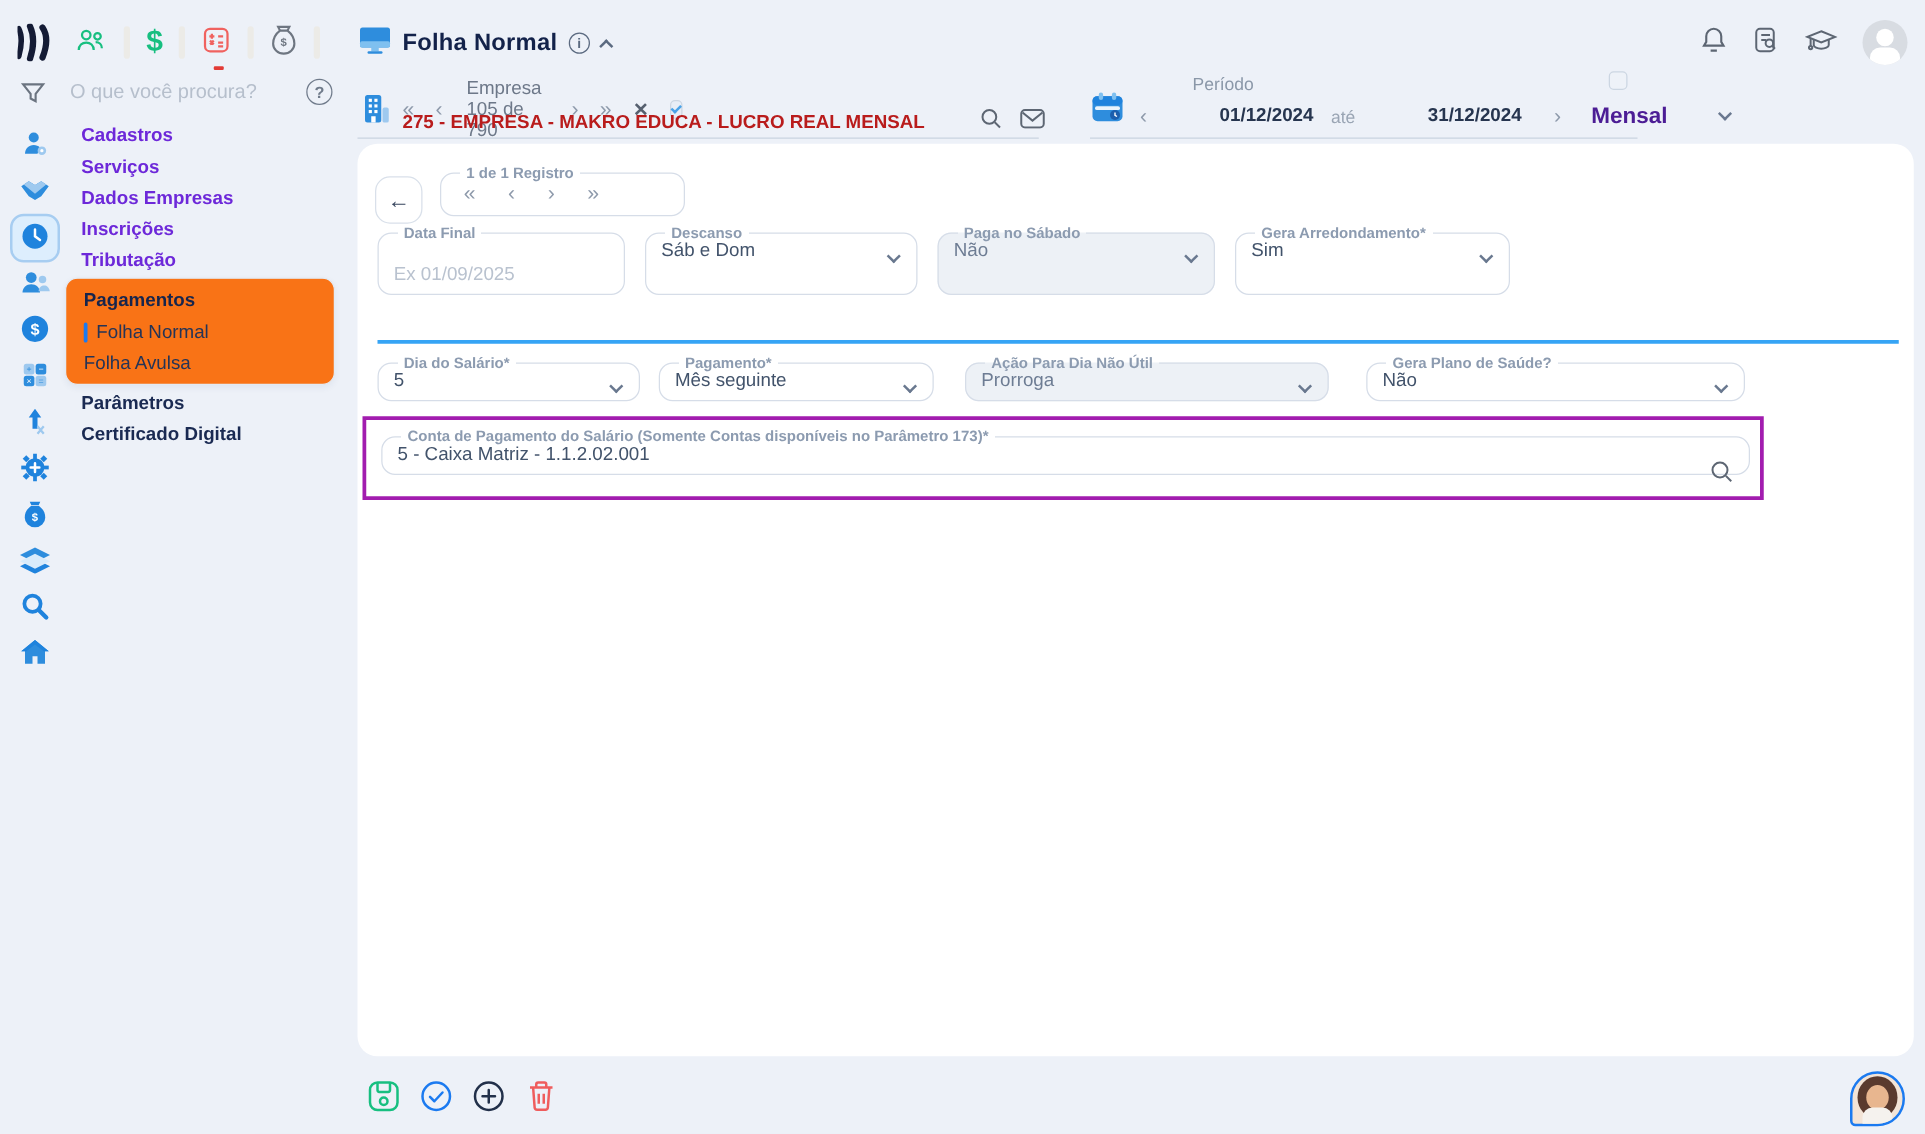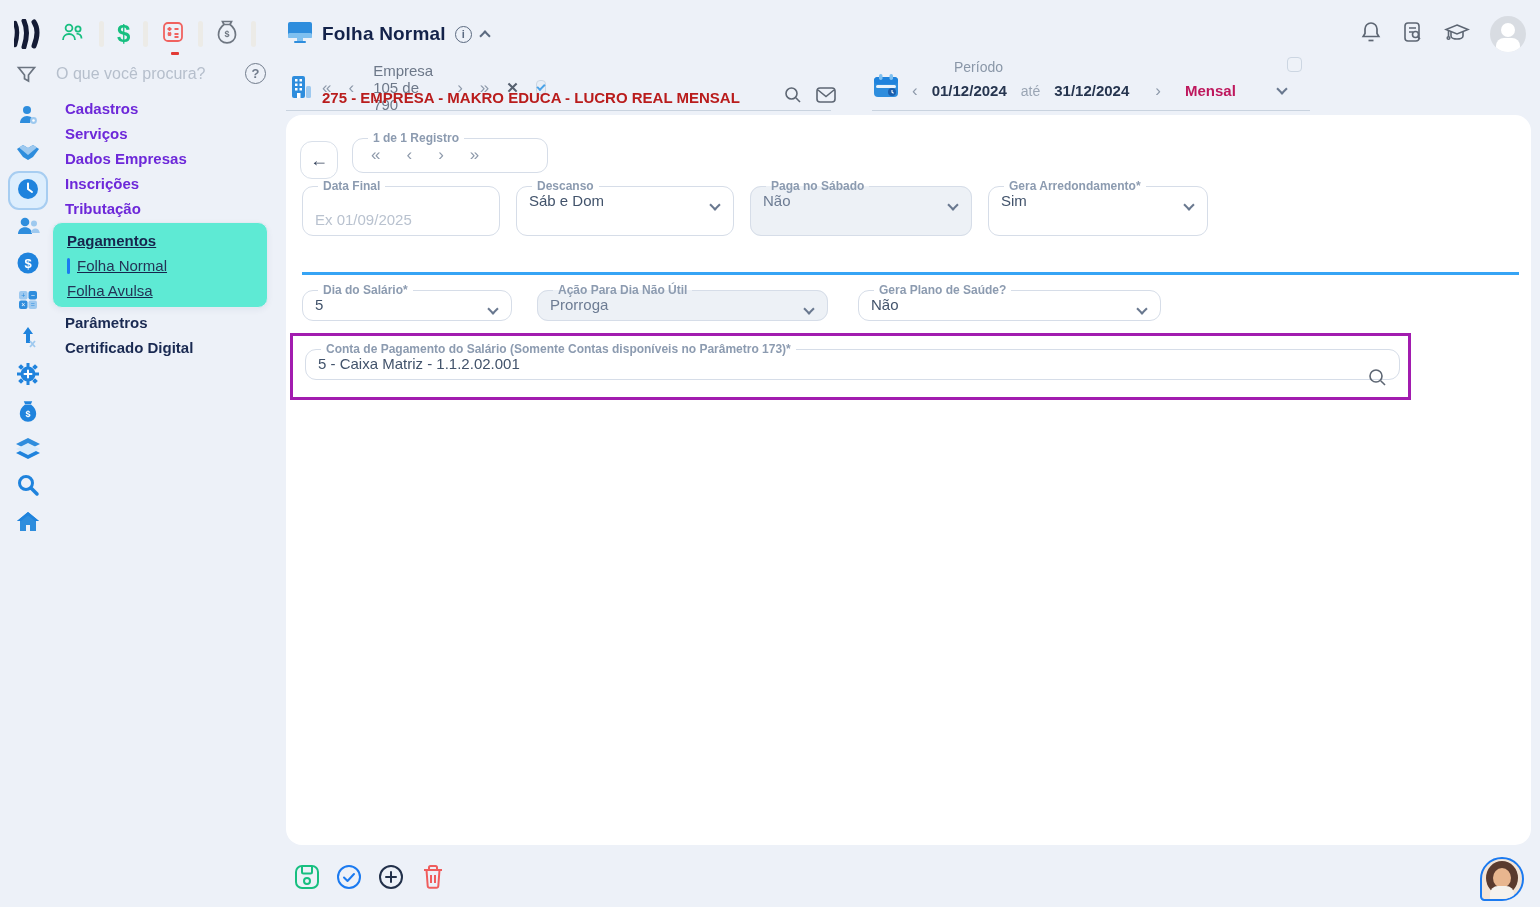--- a/index.html
+++ b/index.html
@@ -29,43 +29,43 @@
   .side-search .ph{position:absolute;left:56px;top:5px;font-size:16px;color:#b6bfcc;}
   .side-search .funnel{position:absolute;left:16px;top:4px;}
   .help-circ{position:absolute;right:14px;top:3px;width:21px;height:21px;border:1.6px solid #707b8b;border-radius:50%;display:flex;align-items:center;justify-content:center;font-size:13px;color:#707b8b;font-weight:700;}
   .rail{position:absolute;left:6px;top:96px;width:44px;}
   .rail .ri{height:37px;display:flex;align-items:center;justify-content:center;}
   .rail .ri.active{position:relative;}
   .rail .ri.active::before{content:"";position:absolute;left:2px;top:1px;width:36px;height:35px;border:2px solid #a7cdf1;background:#ddeefd;border-radius:11px;}
   .rail svg{position:relative;}
   .menu{position:absolute;left:65px;top:96px;width:210px;}
   .menu .mi{font-size:15px;font-weight:700;color:#6d28d9;height:25px;line-height:25px;cursor:default;}
-  .submenu{position:absolute;left:-13px;top:126px;width:216px;height:86px;background:#5eead4;border:1px solid #e4eaf2;border-radius:10px;box-shadow:0 2px 6px rgba(25,55,100,.06);padding:9px 0 0 14px;text-decoration:underline;}
+  .submenu{position:absolute;left:-13px;top:126px;width:216px;height:86px;background:#f97316;border:1px solid #e4eaf2;border-radius:10px;box-shadow:0 2px 6px rgba(25,55,100,.06);padding:9px 0 0 14px;}
   .submenu .title{font-size:15px;font-weight:800;color:#16254d;}
   .submenu .smi{font-size:15px;color:#243457;margin-top:8px;display:flex;align-items:center;}
   .submenu .smi .bar{width:3px;height:16px;background:#1b7af0;border-radius:2px;margin-right:7px;}
   .menu-bottom{position:absolute;left:65px;top:310px;}
   .menu-bottom .mi{font-size:15px;font-weight:700;color:#1a2a52;height:25px;line-height:25px;}
 
   
   .company-block{position:absolute;left:286px;top:58px;}
   .company-nav{position:absolute;left:36px;top:4px;display:flex;align-items:center;gap:17px;}
   .company-nav .lbl{font-size:15px;color:#6d7889;margin:0 2px;}
   .xclose{font-size:15px;color:#56606f;font-weight:700;}
   .cbx{width:15px;height:15px;border-radius:4px;border:1px solid #ccd6e2;background:#e8eef6;display:flex;align-items:center;justify-content:center;}
   .cbx .ck{width:8px;height:5px;border-left:2px solid #4aa3e8;border-bottom:2px solid #4aa3e8;transform:rotate(-45deg);margin-top:-2px;}
   .company-name{position:absolute;left:36px;top:28px;display:flex;align-items:center;gap:14px;width:500px;}
   .company-name .nm{font-size:15px;font-weight:700;color:#b91c1c;white-space:nowrap;}
   .underline{position:absolute;height:1px;background:#c9d3df;}
   .period-block{position:absolute;left:872px;top:58px;}
   .period-block .plabel{position:absolute;left:40px;top:1px;font-size:14px;color:#8a97a8;margin-left:42px;}
   .period-row{position:absolute;left:40px;top:24px;display:flex;align-items:center;gap:14px;}
-  .period-row .d{font-size:15px;font-weight:700;color:#26354f;}
+  .period-row .d{font-size:15px;font-weight:700;color:#26354f;margin-left:44px;}
   .period-row .ate{font-size:14px;color:#9aa5b4;}
-  .period-row .mode{font-size:15px;font-weight:800;color:#be185d;margin-left:10px;}
+  .period-row .mode{font-size:18px;font-weight:800;color:#4c1d95;margin-left:10px;}
   .cbx-empty{position:absolute;left:415px;top:-1px;width:15px;height:15px;border-radius:4px;border:1px solid #ccd6e2;background:#eef2f8;}
 
   
   .card{position:absolute;left:286px;top:115px;width:1245px;height:730px;background:#fff;border-radius:16px;}
   .back-btn{position:absolute;left:14px;top:26px;width:38px;height:38px;border:1.5px solid #d9e0ea;border-radius:12px;background:#fff;display:flex;align-items:center;justify-content:center;font-size:18px;color:#37455e;}
   fieldset.fs{border:1.5px solid #d6dde8;border-radius:11px;background:#fff;padding:0 12px 7px;position:relative;}
   fieldset.fs legend{font-size:12px;font-weight:700;color:#8c9bb0;padding:0 5px;margin-left:3px;white-space:nowrap;}
   fieldset.fs .value{font-size:15px;color:#42536b;margin-top:-1px;white-space:nowrap;overflow:hidden;}
   fieldset.fs .value.ph{color:#b9c2cf;margin-top:18px;}
   fieldset.fs.disabled{background:#edf1f6;}
@@ -414,20 +414,25 @@
     </div>
 
     <div class="tab-underline"></div>
 
     <div class="row2">
       <fieldset class="fs" style="width:210px;">
         <legend>Dia do Salário*</legend>
         <div class="value">5</div>
         <span class="selchev chev down"></span>
       </fieldset>
+      <fieldset class="fs" style="width:220px;margin-left:15px;">
+        <legend>Pagamento*</legend>
+        <div class="value">Mês seguinte</div>
+        <span class="selchev chev down"></span>
+      </fieldset>
       <fieldset class="fs disabled" style="width:291px;margin-left:25px;">
         <legend>Ação Para Dia Não Útil</legend>
         <div class="value">Prorroga</div>
         <span class="selchev chev down"></span>
       </fieldset>
       <fieldset class="fs" style="width:303px;margin-left:30px;">
         <legend>Gera Plano de Saúde?</legend>
         <div class="value">Não</div>
         <span class="selchev chev down"></span>
       </fieldset>

